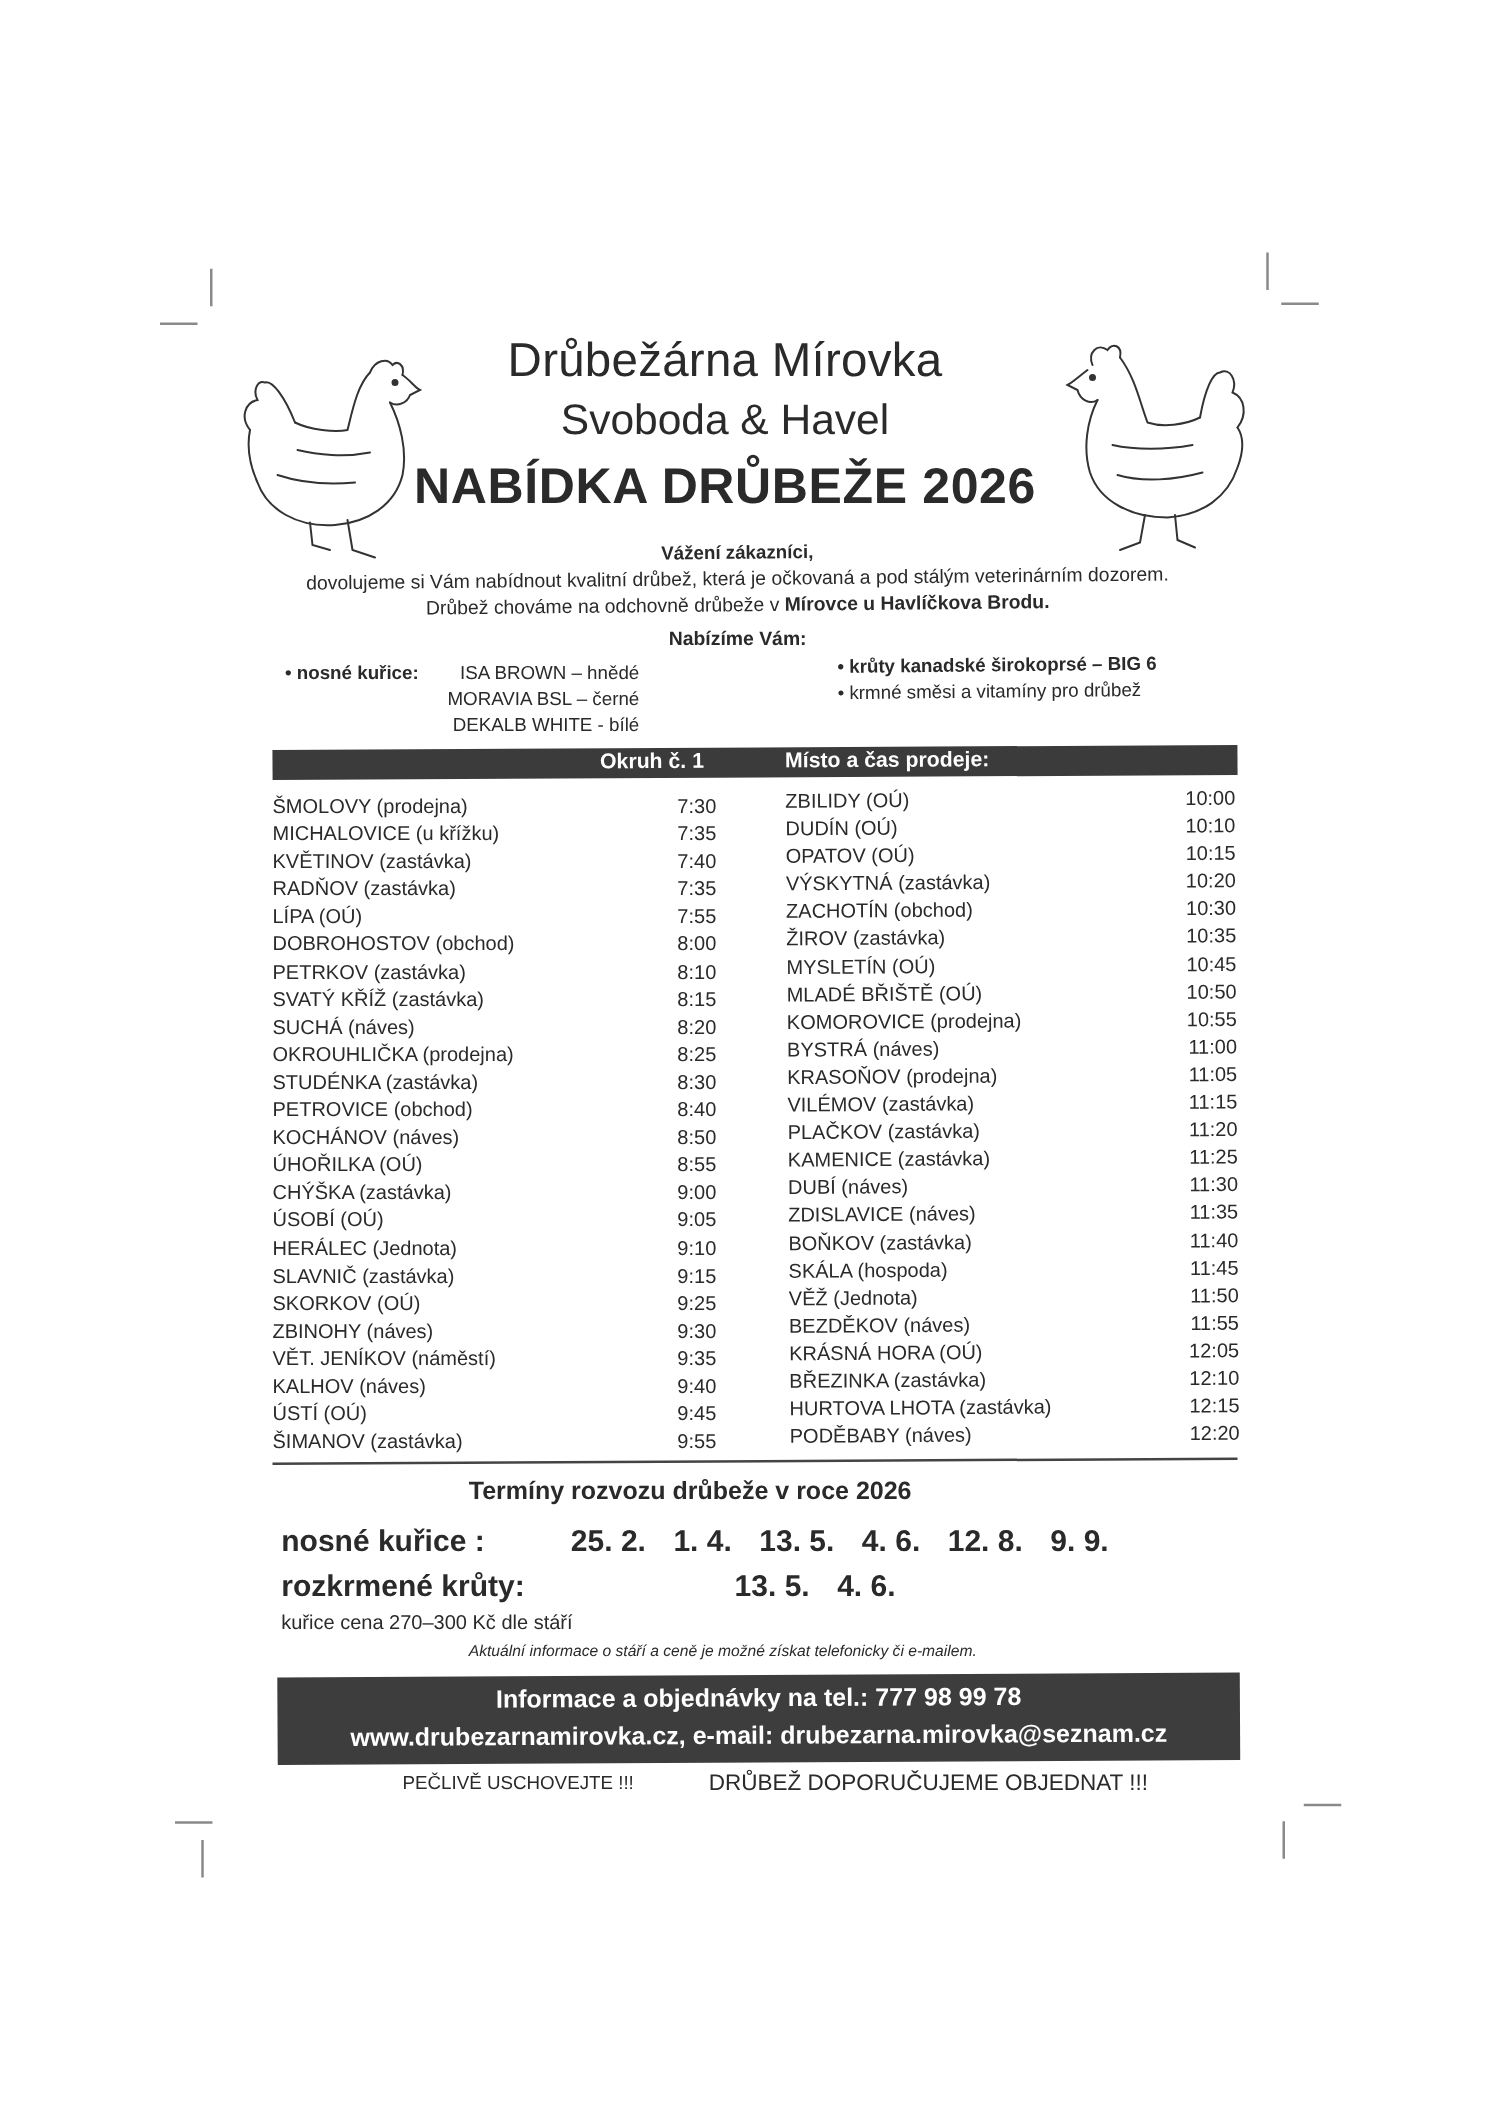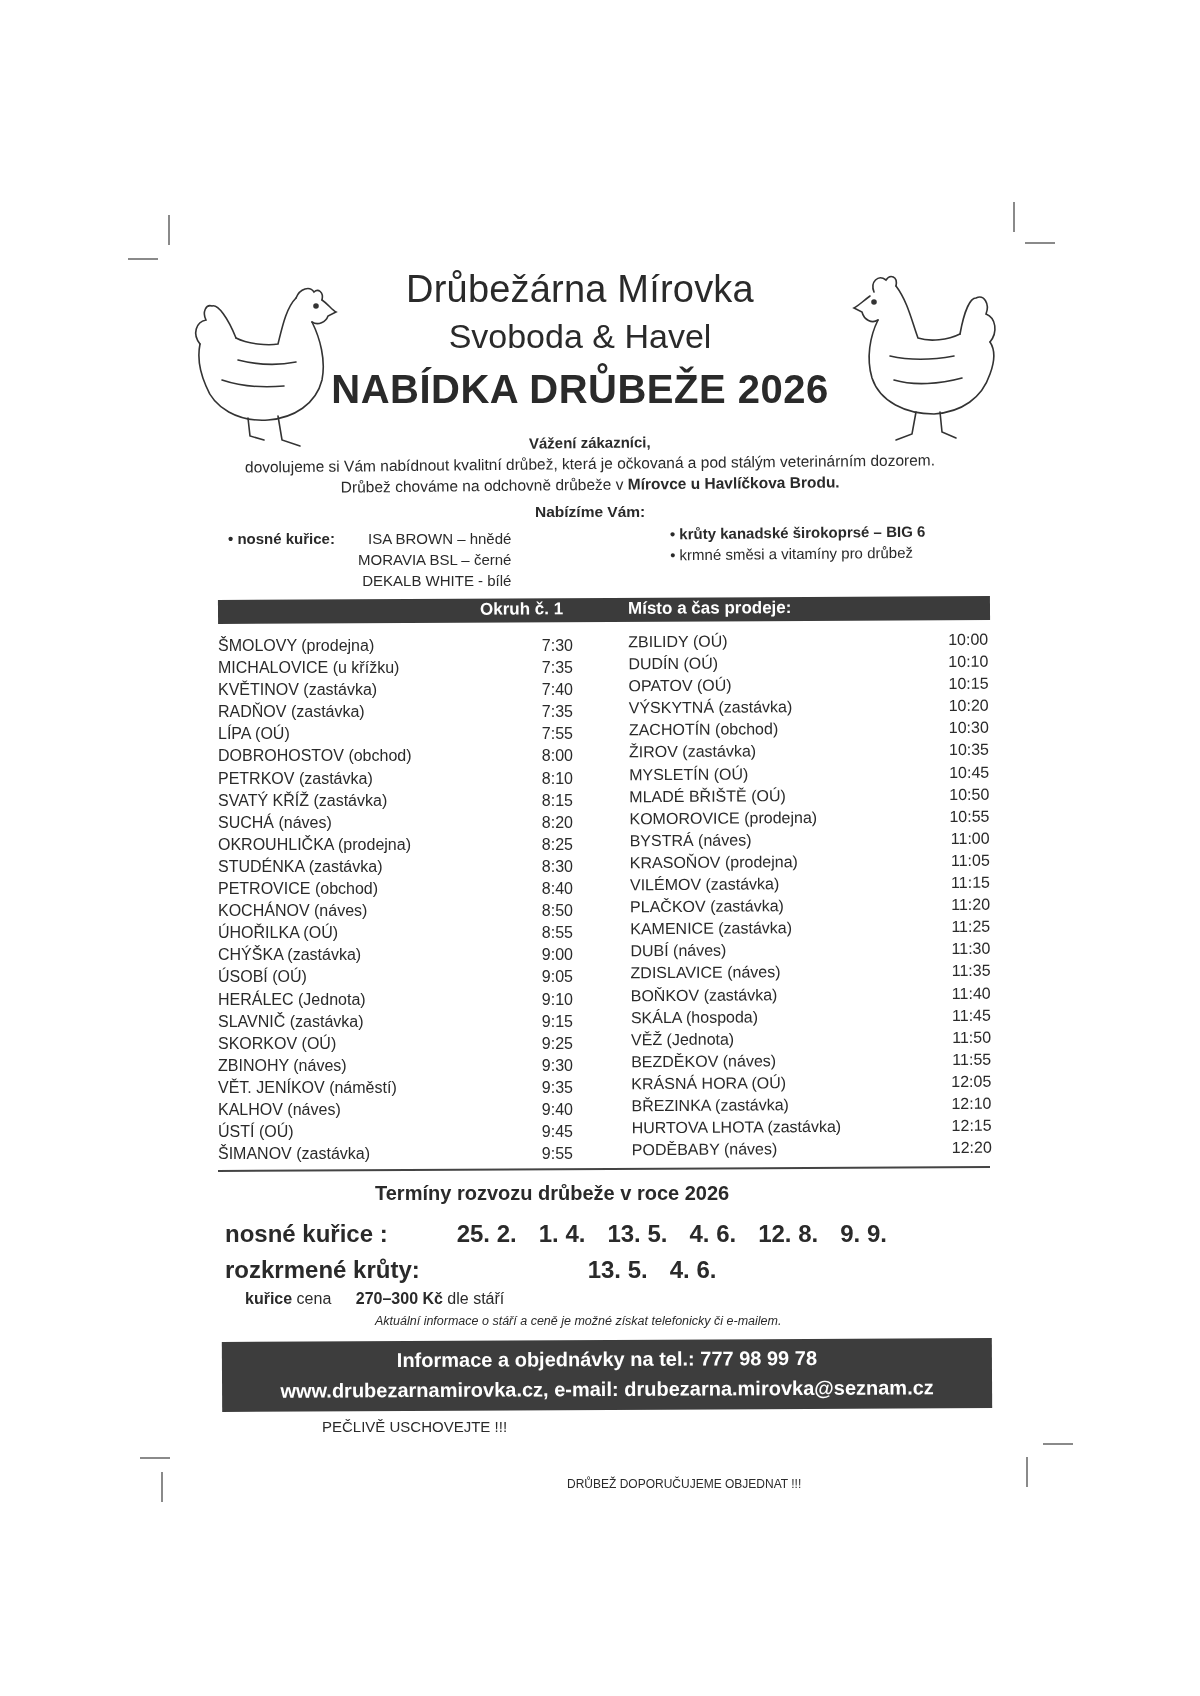--- a/index.html
+++ b/index.html
@@ -43,29 +43,29 @@
 
     .delivery-title { position: absolute; left: 375px; top: 1182px; font-size: 20px; font-weight: bold; color: #2a2a2a; }
     .delivery-row { position: absolute; left: 225px; font-size: 24px; font-weight: bold; color: #2a2a2a; white-space: nowrap; }
     .delivery-row .dr-label { display: inline-block; width: 225px; }
     .delivery-row .date { display: inline-block; margin-right: 22px; }
     .row-hens { top: 1220px; }
     .row-turkeys { top: 1256px; }
 
     .price-left { position: absolute; left: 225px; top: 1290px; font-size: 16px; color: #2a2a2a; }
     .price-right { position: absolute; left: 720px; top: 1344px; font-size: 16px; color: #2a2a2a; }
-    .price-left b, .price-right b { font-weight: bold; margin-left: 20px; }
+    .price-left b, .price-right b { font-weight: normal; }
     .note { position: absolute; left: 375px; top: 1314px; font-size: 12.5px; font-style: italic; color: #2a2a2a; }
 
     .contact-bar { position: absolute; left: 222px; top: 1340px; width: 770px; height: 70px; background: #3d3d3d; color: #fff; text-align: center; font-weight: bold; transform: rotate(-0.3deg); }
     .contact-bar .line1 { font-size: 20px; line-height: 30px; margin-top: 4px; }
     .contact-bar .line2 { font-size: 20px; line-height: 30px; }
 
     .footer-left { position: absolute; left: 322px; top: 1418px; font-size: 15px; color: #2a2a2a; }
-    .footer-right { position: absolute; left: 567px; top: 1477px; font-size: 12px; color: #2a2a2a; }
+    .footer-right { position: absolute; left: 567px; top: 1416px; font-size: 18px; color: #2a2a2a; }
   </style>
 </head>
 <body>
 
 <div class="page">
 
   <div class="crop" style="left:168px;top:215px;width:1.5px;height:30px;"></div>
   <div class="crop" style="left:128px;top:258px;width:30px;height:1.5px;"></div>
   <div class="crop" style="left:1013px;top:202px;width:1.5px;height:30px;"></div>
   <div class="crop" style="left:1025px;top:242px;width:30px;height:1.5px;"></div>

